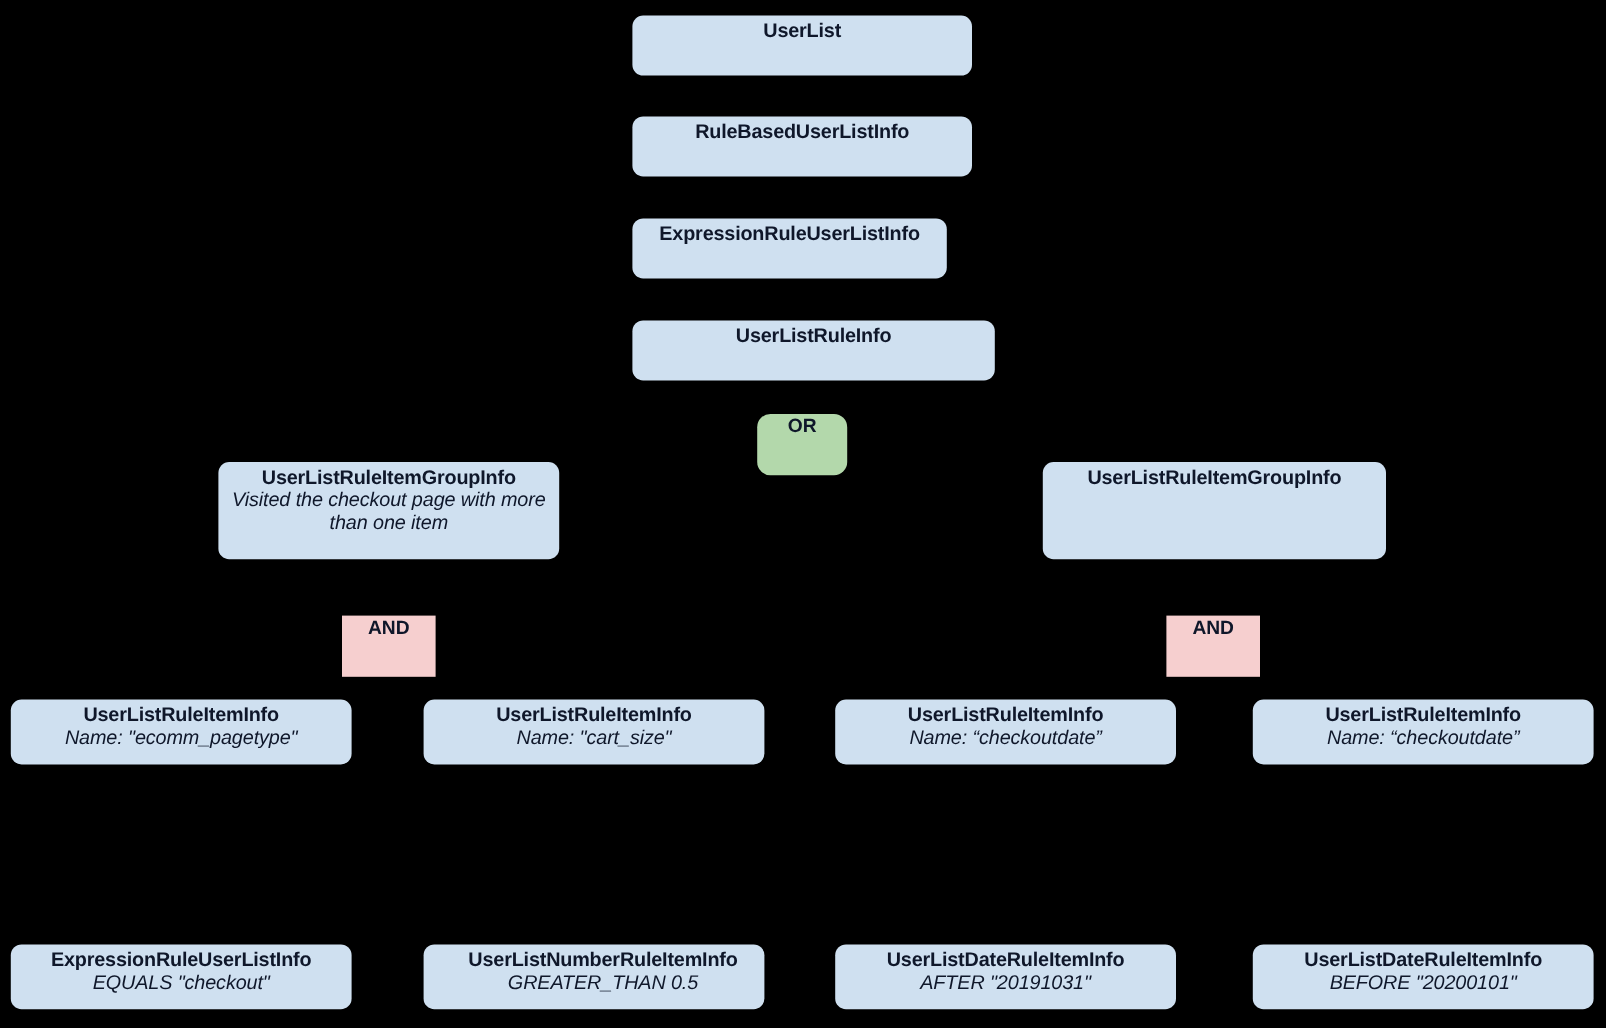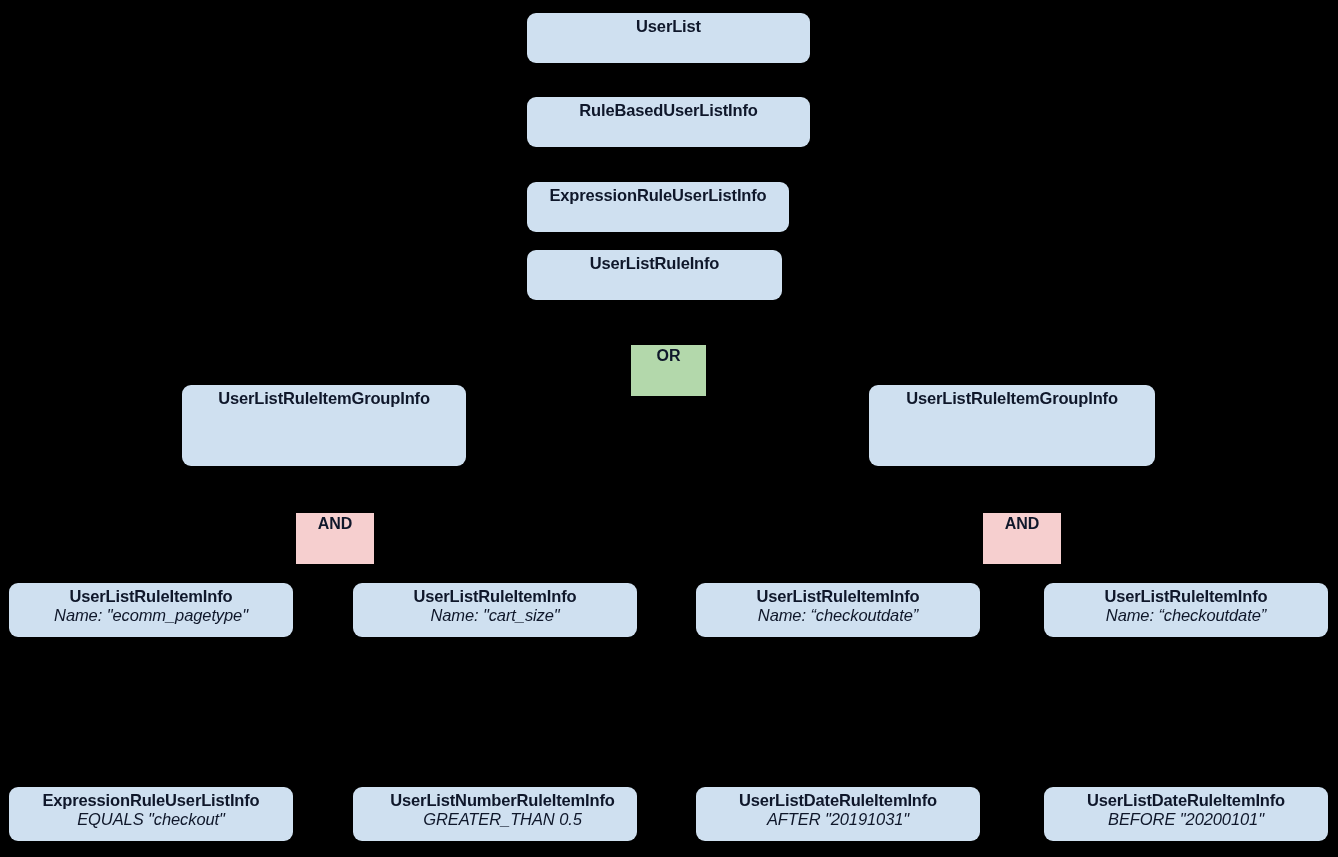--- a/index.html
+++ b/index.html
@@ -42,24 +42,24 @@
     background: #cfe0f0;
     border-radius: 9px;
     padding: 4px 10px;
   }
   .node.op {
     border-radius: 0;
     padding: 2px 6px;
   }
   .node.op-or {
     background: #b3d8ab;
+    border-radius: 11px;
   }
   .node.op-and {
     background: #f6cfcf;
-    margin-left: 11px;
   }
   .title-line {
     font-weight: bold;
     font-size: 16.5px;
     letter-spacing: -0.15px;
     white-space: nowrap;
   }
   .node.entity.wrapped .title-line {
     white-space: normal;
   }
@@ -98,28 +98,29 @@
   <div id="node-layer">
       <div class="node entity" style="left: 527px; top: 13px; width: 283px; height: 50px;">
         <div class="title-line">UserList</div>
       </div>
       <div class="node entity" style="left: 527px; top: 97px; width: 283px; height: 50px;">
         <div class="title-line">RuleBasedUserListInfo</div>
       </div>
       <div class="node entity" style="left: 527px; top: 182px; width: 262px; height: 50px;">
         <div class="title-line">ExpressionRuleUserListInfo</div>
       </div>
-      <div class="node entity" style="left: 527px; top: 250px; width: 255px; height: 50px;">
+      <div class="node entity" style="left: 527px; top: 267px; width: 302px; height: 50px;">
         <div class="title-line">UserListRuleInfo</div>
       </div>
       <div class="node op op-or" style="left: 631px; top: 345px; width: 75px; height: 51px;">
         <div class="op-label">OR</div>
       </div>
       <div class="node entity wrapped" style="left: 182px; top: 385px; width: 284px; height: 81px;">
         <div class="title-line">UserListRuleItemGroupInfo</div>
+        <div class="sub-line">Visited the checkout page with more than one item</div>
       </div>
       <div class="node entity wrapped" style="left: 869px; top: 385px; width: 286px; height: 81px;">
         <div class="title-line">UserListRuleItemGroupInfo</div>
       </div>
       <div class="node op op-and" style="left: 285px; top: 513px; width: 78px; height: 51px;">
         <div class="op-label">AND</div>
       </div>
       <div class="node op op-and" style="left: 972px; top: 513px; width: 78px; height: 51px;">
         <div class="op-label">AND</div>
       </div>

